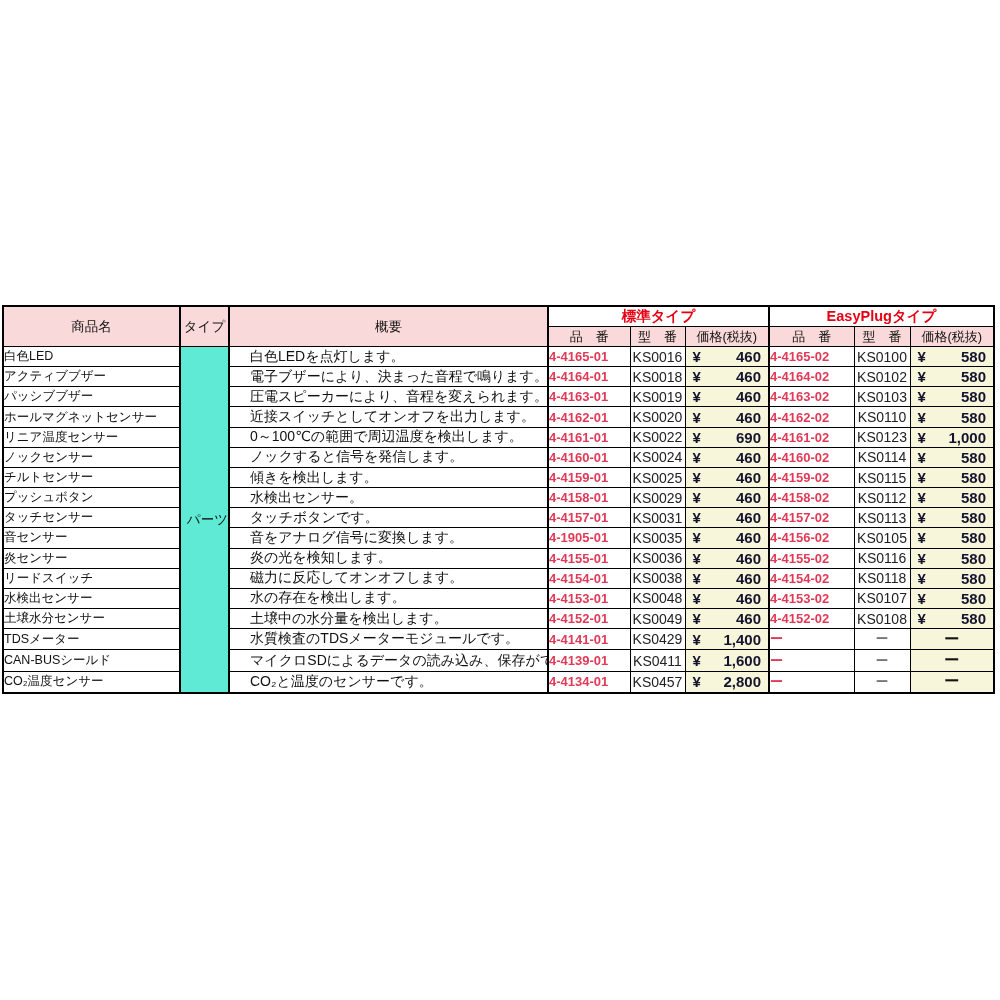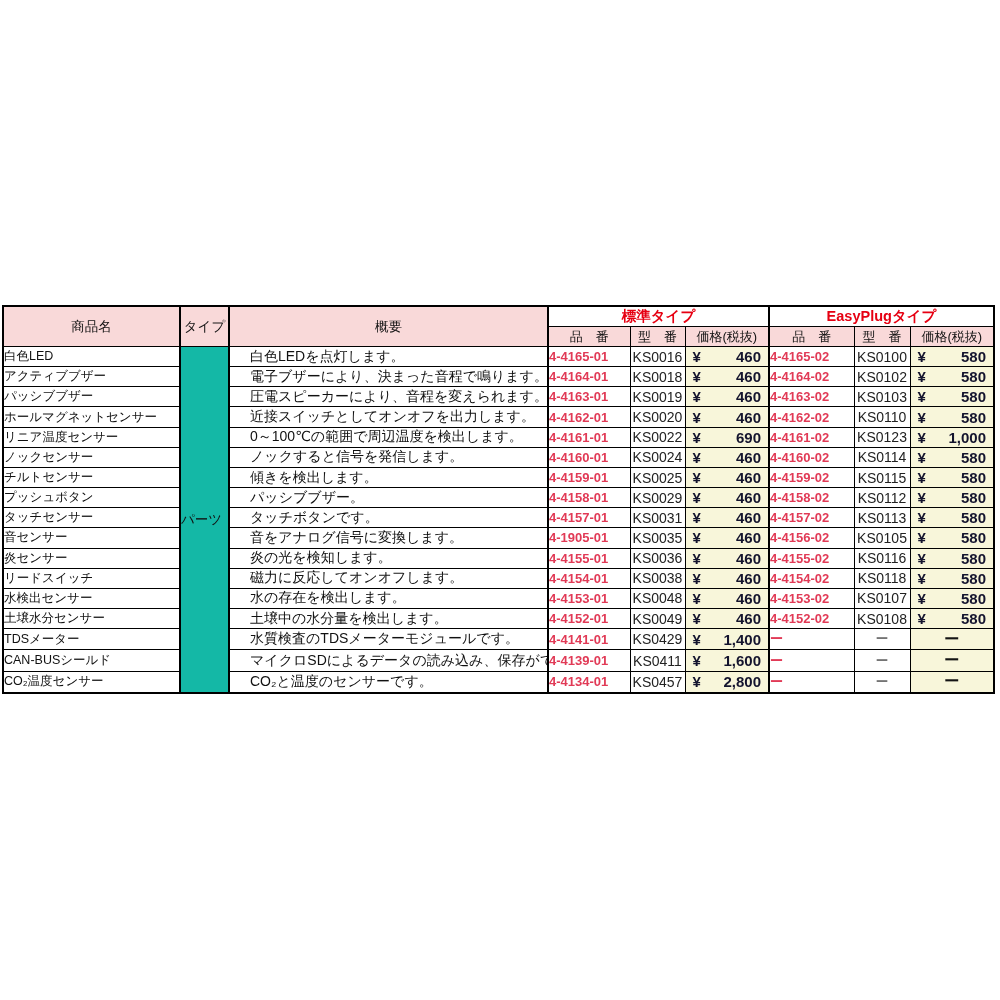--- a/index.html
+++ b/index.html
@@ -28,21 +28,21 @@
   }
   .bl2{border-left-width:2px;}
   
   .h-pink{background:var(--pink);font-size:13.5px;text-align:center;color:var(--ink);}
   .h-group{background:#ffffff;color:var(--group-red);font-weight:bold;font-size:14.5px;text-align:center;margin-top:24px;}
   .h-sub{background:var(--pink);font-size:13px;text-align:center;color:var(--ink);}
   tr.hrow1{height:17px;}
   tr.hrow2{height:20px;}
   
   .c-name{font-size:12.5px;text-align:left;padding-left:0;}
-  .c-type{font-size:13.5px;text-align:left;background:#14b8a6;}
+  .c-type{font-size:13.5px;text-align:right;background:#5eead4;}
   .c-sum{font-size:14px;text-align:left;padding-left:20px;}
   .c-part{font-size:13px;font-weight:bold;text-align:left;color:var(--part-red);}
   .c-model{font-size:14px;text-align:center;padding-left:0;color:#222222;}
   .c-price{background:var(--yellow);}
   .pricewrap{display:flex;justify-content:space-between;align-items:center;padding:0 7px;
     font-size:15px;font-weight:bold;color:var(--price-ink);}
   .dash-model{color:#444444;font-weight:normal;font-size:13px;}
   .pricedash{display:block;text-align:center;font-size:15px;font-weight:bold;color:#141414;}
 </style>
 </head>
@@ -214,21 +214,21 @@
         <td class="c-model">KS0115</td>
         <td class="c-price">
           <div class="pricewrap">
             <span class="yen">¥</span>
             <span class="amt">580</span>
           </div>
         </td>
       </tr>
       <tr>
         <td class="c-name">プッシュボタン</td>
-        <td class="c-sum bl2">パッシブブザー。</td>
+        <td class="c-sum bl2">水検出センサー。</td>
         <td class="c-part bl2">4-4158-01</td>
         <td class="c-model">KS0029</td>
         <td class="c-price">
           <div class="pricewrap">
             <span class="yen">¥</span>
             <span class="amt">460</span>
           </div>
         </td>
         <td class="c-part bl2">4-4158-02</td>
         <td class="c-model">KS0112</td>

